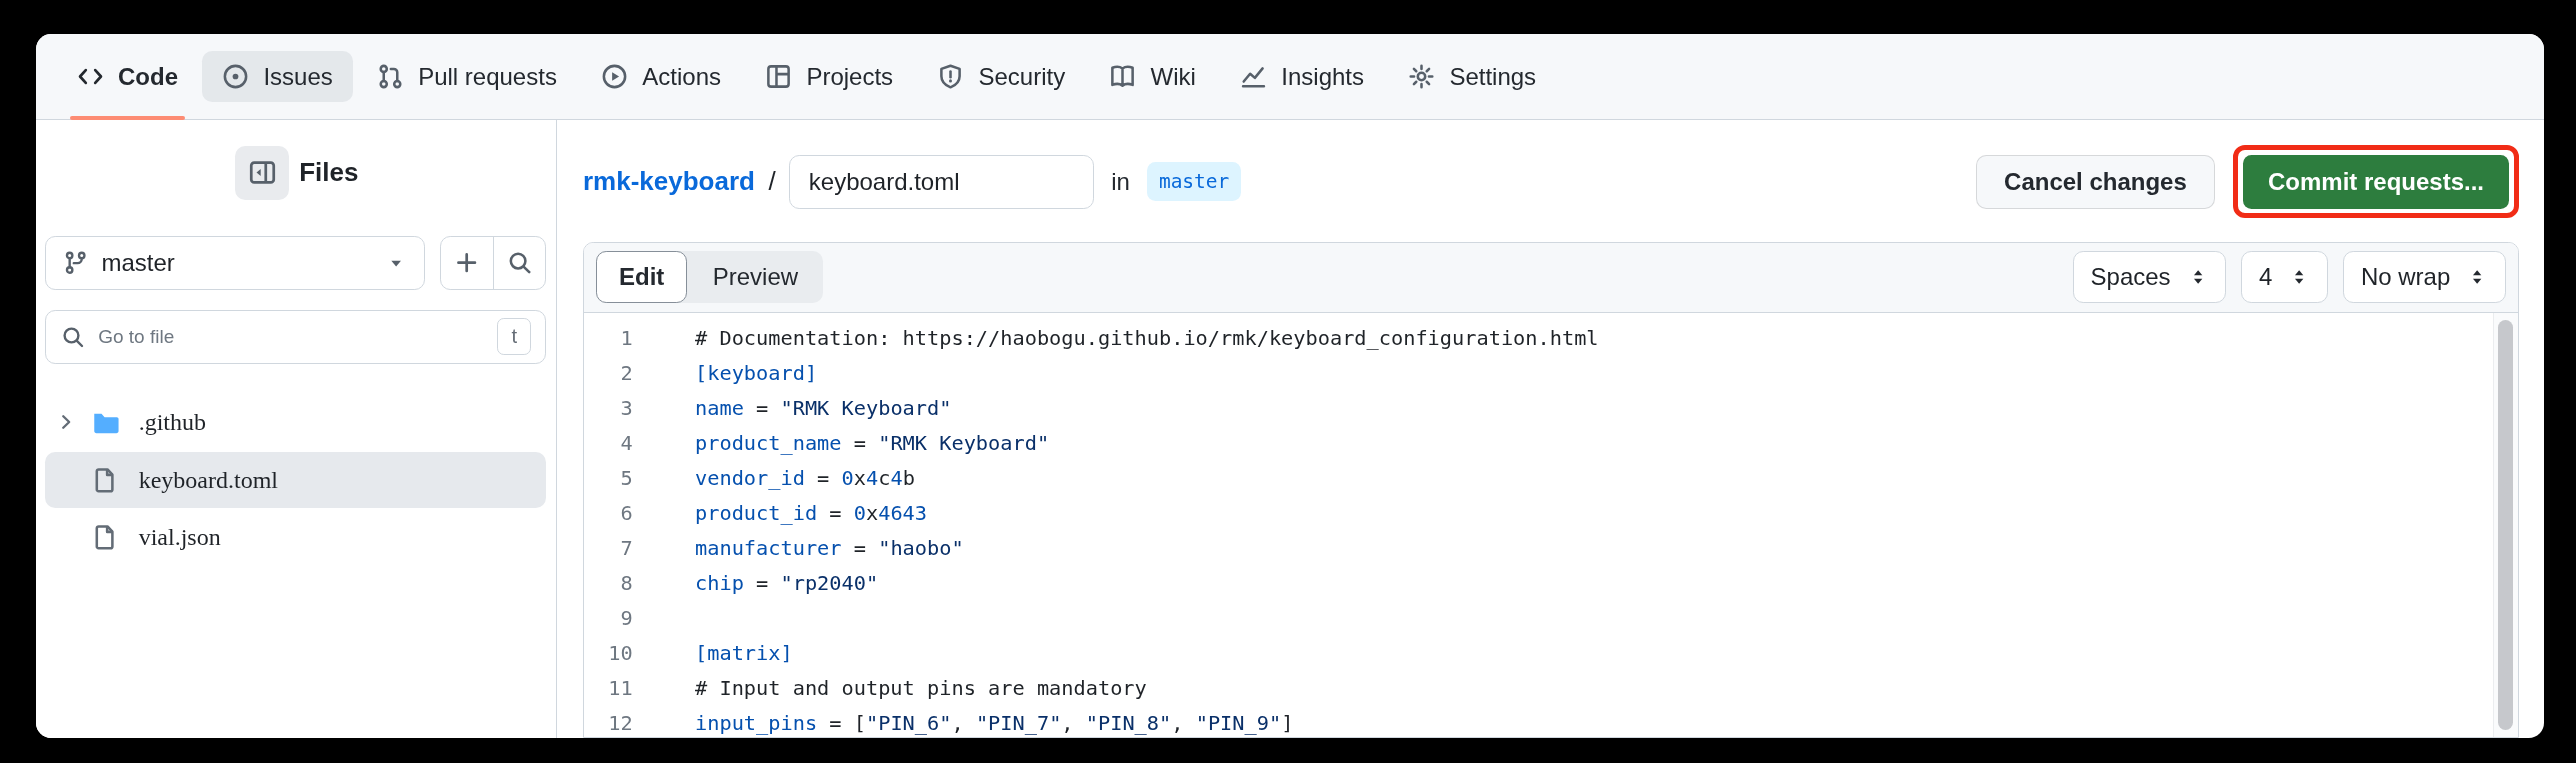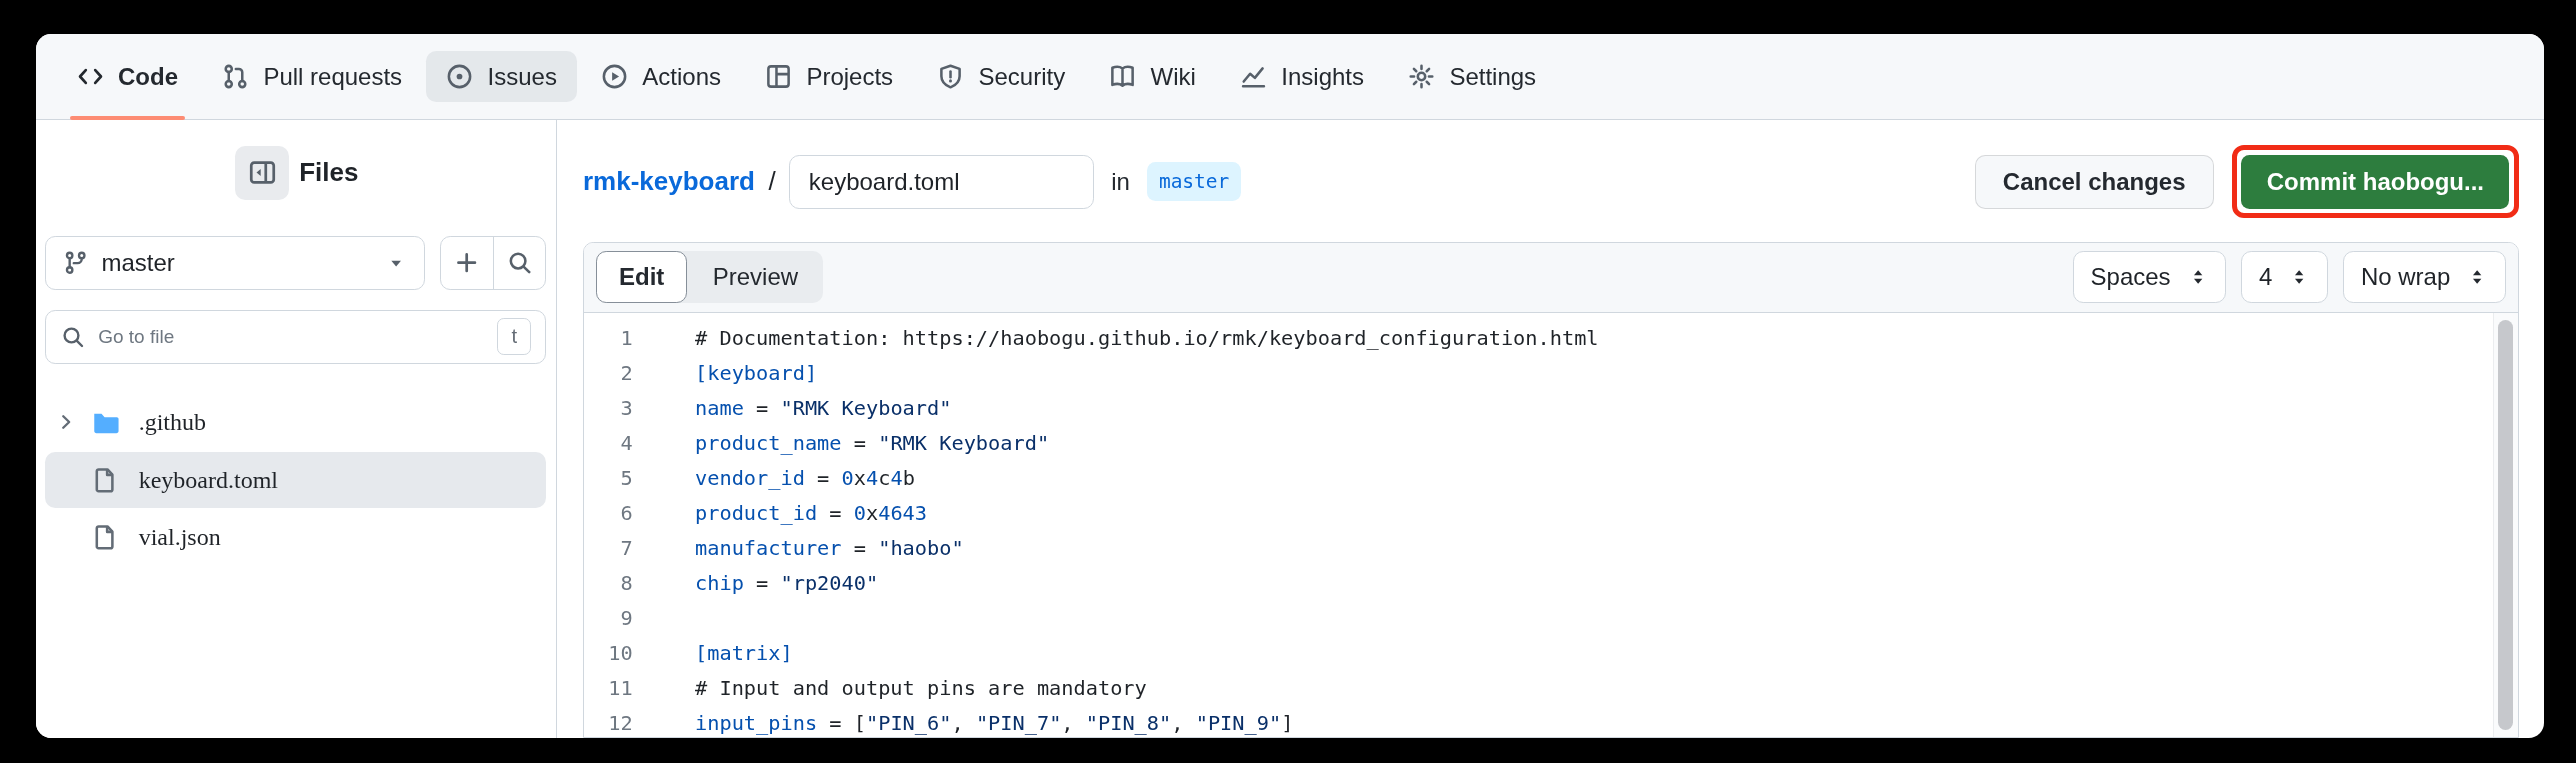--- a/index.html
+++ b/index.html
@@ -118,39 +118,39 @@
 
   <nav class="topnav" id="topnav">
       <div class="nav-item active">
         <span class="nav-ic">
           <svg viewBox="0 0 16 16" fill="none" stroke="currentColor" stroke-width="1.6" stroke-linecap="round" stroke-linejoin="round">
             <path d="M5.2 4.2 1.8 8l3.4 3.8M10.8 4.2 14.2 8l-3.4 3.8"></path>
           </svg>
         </span>
         <span>Code</span>
       </div>
+      <div class="nav-item hovered">
+        <span class="nav-ic">
+          <svg viewBox="0 0 16 16">
+            <circle cx="8" cy="8" r="6.3" fill="none" stroke="currentColor" stroke-width="1.5"></circle>
+            <circle cx="8" cy="8" r="1.7" fill="currentColor"></circle>
+          </svg>
+        </span>
+        <span>Issues</span>
+      </div>
       <div class="nav-item">
         <span class="nav-ic">
           <svg viewBox="0 0 16 16" fill="none" stroke="currentColor" stroke-width="1.5">
             <circle cx="4" cy="3.5" r="1.8"></circle>
             <circle cx="4" cy="12.5" r="1.8"></circle>
             <circle cx="12" cy="12.5" r="1.8"></circle>
             <path d="M4 5.3v5.4M8.2 3.5H10a2 2 0 0 1 2 2v5.2" stroke-linecap="round"></path>
           </svg>
         </span>
         <span>Pull requests</span>
-      </div>
-      <div class="nav-item hovered">
-        <span class="nav-ic">
-          <svg viewBox="0 0 16 16">
-            <circle cx="8" cy="8" r="6.3" fill="none" stroke="currentColor" stroke-width="1.5"></circle>
-            <circle cx="8" cy="8" r="1.7" fill="currentColor"></circle>
-          </svg>
-        </span>
-        <span>Issues</span>
       </div>
       <div class="nav-item">
         <span class="nav-ic">
           <svg viewBox="0 0 16 16">
             <circle cx="8" cy="8" r="6.3" fill="none" stroke="currentColor" stroke-width="1.5"></circle>
             <path d="M6.6 5.5v5L10.7 8z" fill="currentColor"></path>
           </svg>
         </span>
         <span>Actions</span>
       </div>
@@ -304,21 +304,21 @@
 
       <div class="crumb-row">
         <a class="repo-link">rmk-keyboard</a>
         <span class="sep">/</span>
         <input class="file-input" type="text" value="keyboard.toml" style="">
         <span class="in-lbl">in</span>
         <span class="branch-badge">master</span>
         <span class="spacer"></span>
         <button class="btn-cancel">Cancel changes</button>
         <span class="annotation">
-          <button class="btn-commit">Commit haobogu...</button>
+          <button class="btn-commit">Commit requests...</button>
         </span>
       </div>
 
       <section class="editor">
         <div class="ed-head">
           <div class="segmented">
             <button class="seg active">Edit</button>
             <button class="seg">Preview</button>
           </div>
           <div class="ed-selects">

